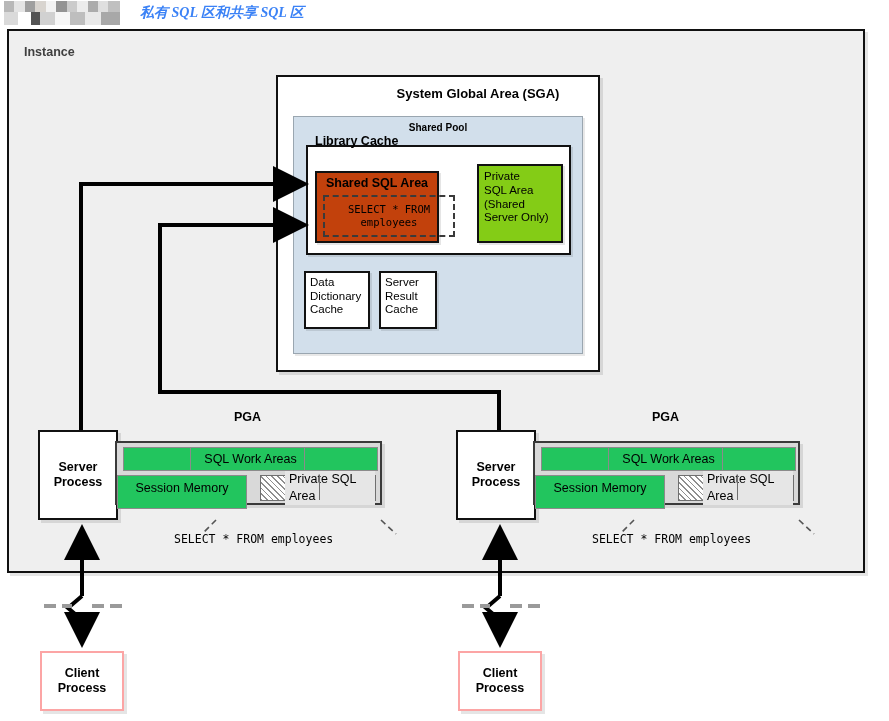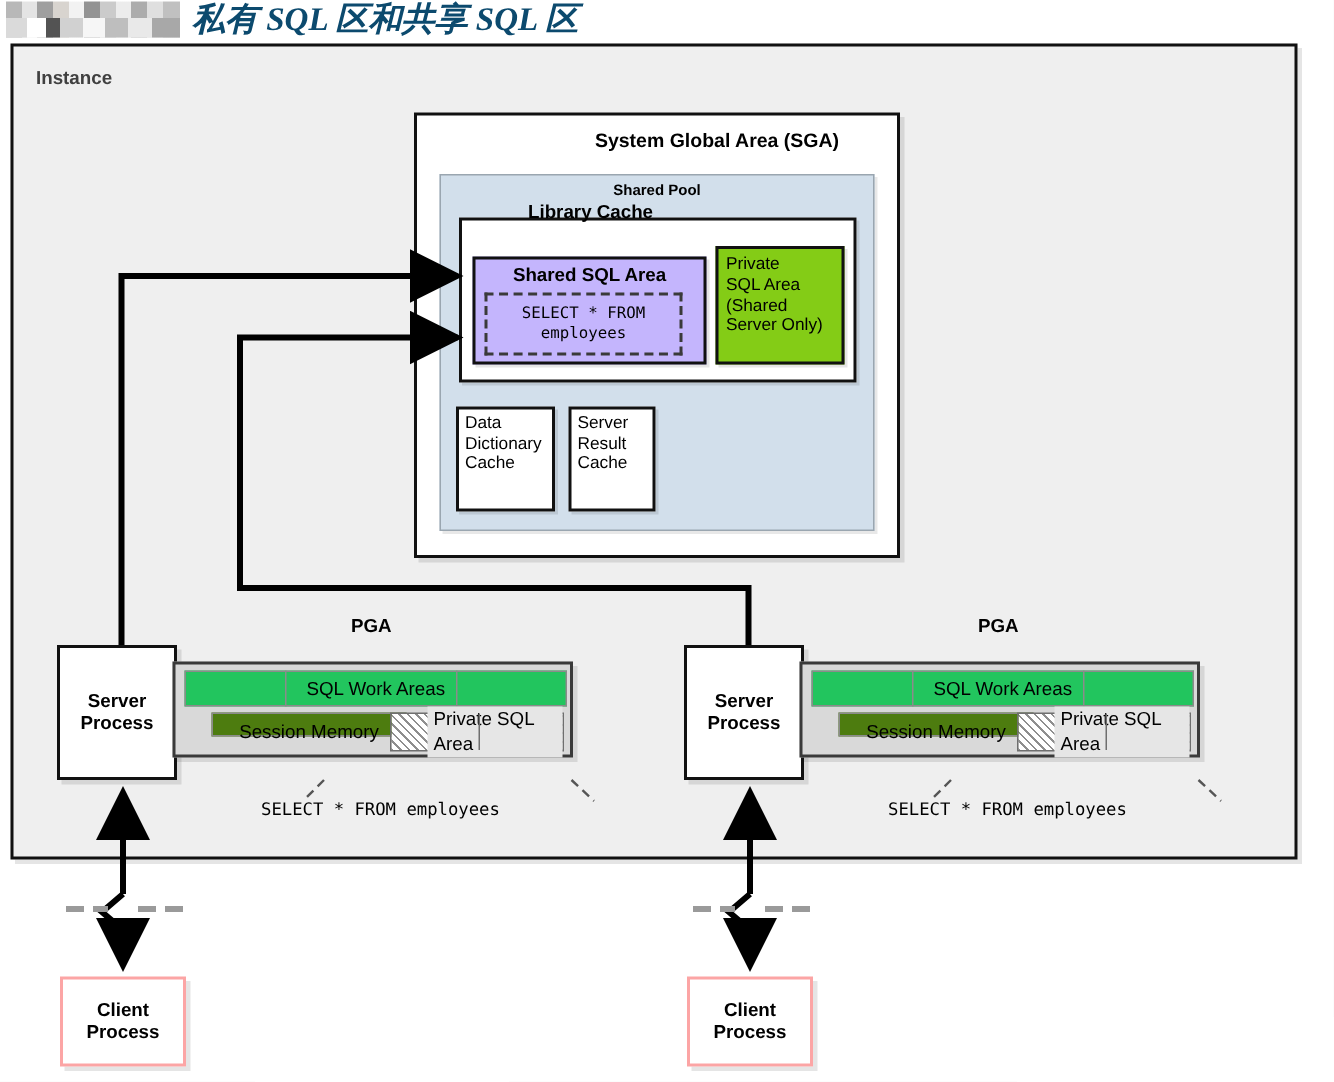--- a/index.html
+++ b/index.html
@@ -51,28 +51,28 @@
         #ffffff 12%, #ffffff 23%,
         #4a4a4a 23%, #4a4a4a 31%,
         #cfcfcf 31%, #cfcfcf 44%,
         #f6f6f6 44%, #f6f6f6 57%,
         #bbbbbb 57%, #bbbbbb 70%,
         #e8e8e8 70%, #e8e8e8 84%,
         #a4a4a4 84%, #a4a4a4 100%);
   }
   .title-text {
     position: absolute;
-    left: 128px; top: 0px;
+    left: 140px; top: 0px;
     height: 26px;
     line-height: 26px;
     font-family: "Liberation Serif", serif;
-    font-size: 22px;
+    font-size: 14px;
     font-weight: bold;
     font-style: italic;
-    color: #0c4a6e;
+    color: #3b82f6;
     white-space: nowrap;
   }
 
   
   .instance-box {
     position: absolute;
     left: 7px; top: 29px;
     width: 858px; height: 544px;
     background: #efefef;
     border: 2px solid #111111;
@@ -141,22 +141,22 @@
     position: absolute;
     left: 9px; top: 5px;
     font-size: 12.5px;
     font-weight: bold;
     color: #000;
   }
 
   .sharedsql-box {
     position: absolute;
     left: 315px; top: 171px;
-    width: 156px; height: 72px;
-    background: #c4b5fd;
+    width: 124px; height: 72px;
+    background: #c2410c;
     border: 2px solid #111111;
     box-sizing: border-box;
     box-shadow: 2px 2px 0 rgba(0,0,0,0.10);
   }
   .sharedsql-title {
     position: absolute;
     left: 0; top: 3px;
     width: 100%;
     text-align: center;
     font-size: 12.5px;
@@ -196,21 +196,21 @@
     font-size: 11.5px;
     color: #000;
     line-height: 1.20;
     white-space: pre-line;
   }
 
   
   .small-box {
     position: absolute;
     top: 271px;
-    height: 70px;
+    height: 58px;
     background: #ffffff;
     border: 2px solid #111111;
     box-sizing: border-box;
     box-shadow: 2px 2px 0 rgba(0,0,0,0.10);
     padding: 3px 0 0 4px;
   }
   .small-box .sb-text {
     font-size: 11.5px;
     color: #000;
     line-height: 1.18;
@@ -269,23 +269,23 @@
     background: #22c55e;
     border: 1px solid #8b8b8b;
     box-sizing: border-box;
     text-align: center;
     line-height: 22px;
     font-size: 12.5px;
     color: #000;
   }
   .sessmem {
     position: absolute;
-    left: 24px; top: 32px;
-    width: 130px; height: 16px;
-    background: #4d7c0f;
+    left: 0; top: 32px;
+    width: 130px; height: 34px;
+    background: #22c55e;
     border: 1px solid #8b8b8b;
     box-sizing: border-box;
     text-align: center;
     line-height: 24px;
     font-size: 12.5px;
     color: #000;
   }
   .privarea {
     position: absolute;
     left: 143px; top: 32px;
@@ -369,21 +369,21 @@
   <div class="instance-box"></div>
   <div class="instance-label">Instance</div>
 
   <div class="sga-box"></div>
   <div class="sga-title" style="position:absolute; left:276px; top:86px; width:324px;padding-left:40px;">System Global Area (SGA)</div>
 
   <div class="pool-box"></div>
   <div class="pool-title" style="position:absolute; left:293px; top:122px; width:290px;">Shared Pool</div>
 
   <div class="libcache-box"></div>
-  <div class="libcache-title" style="position:absolute; left:315px; top:134px;margin-left:37px;">Library Cache</div>
+  <div class="libcache-title" style="position:absolute; left:315px; top:134px;">Library Cache</div>
 
   <div class="sharedsql-box">
     <div class="sharedsql-title">Shared SQL Area</div>
     <div class="sharedsql-inner">
       <div class="mono-stmt">SELECT * FROM
 employees</div>
     </div>
   </div>
 
   <div class="privsql-box">

